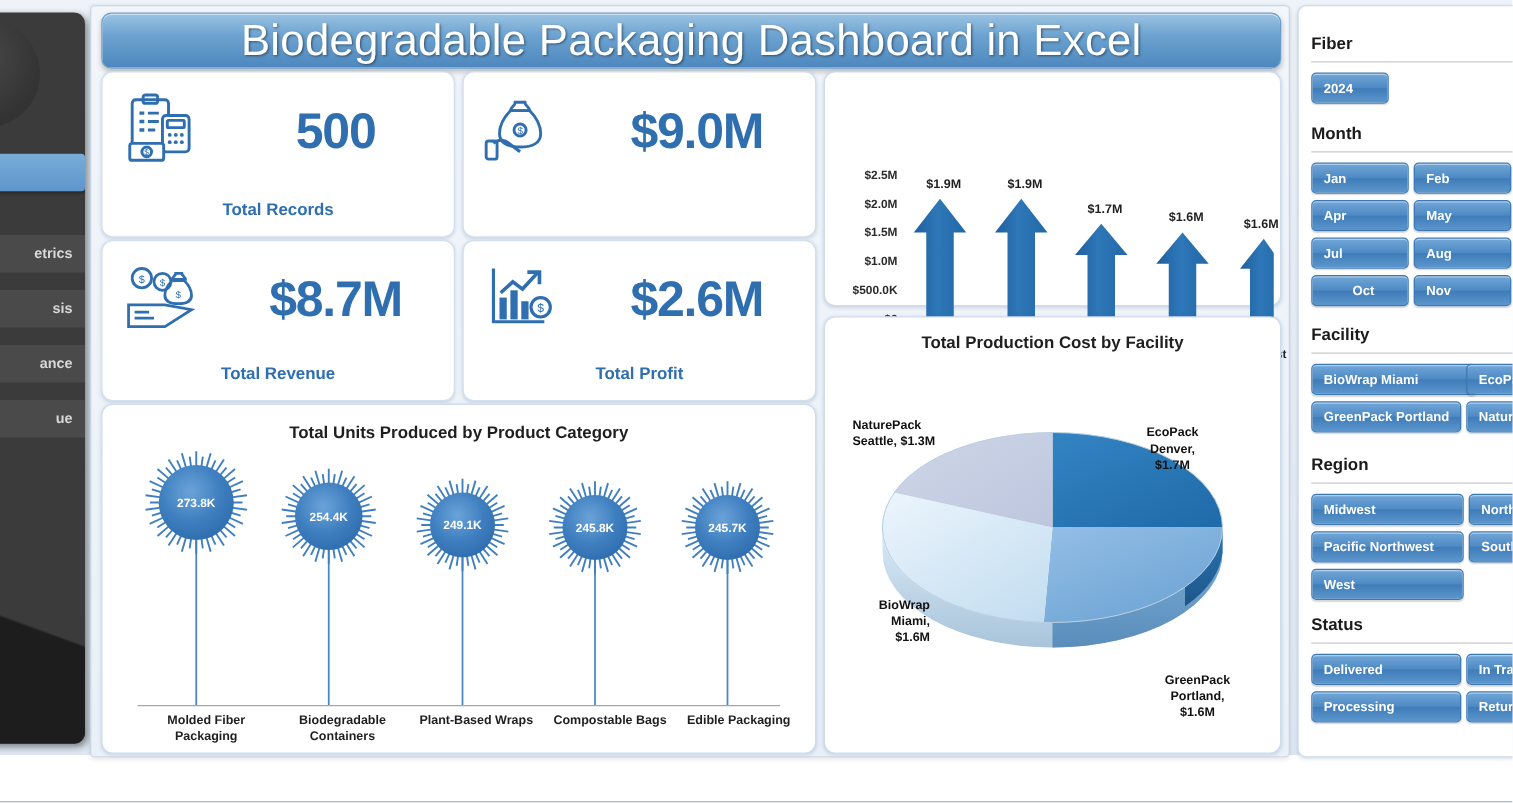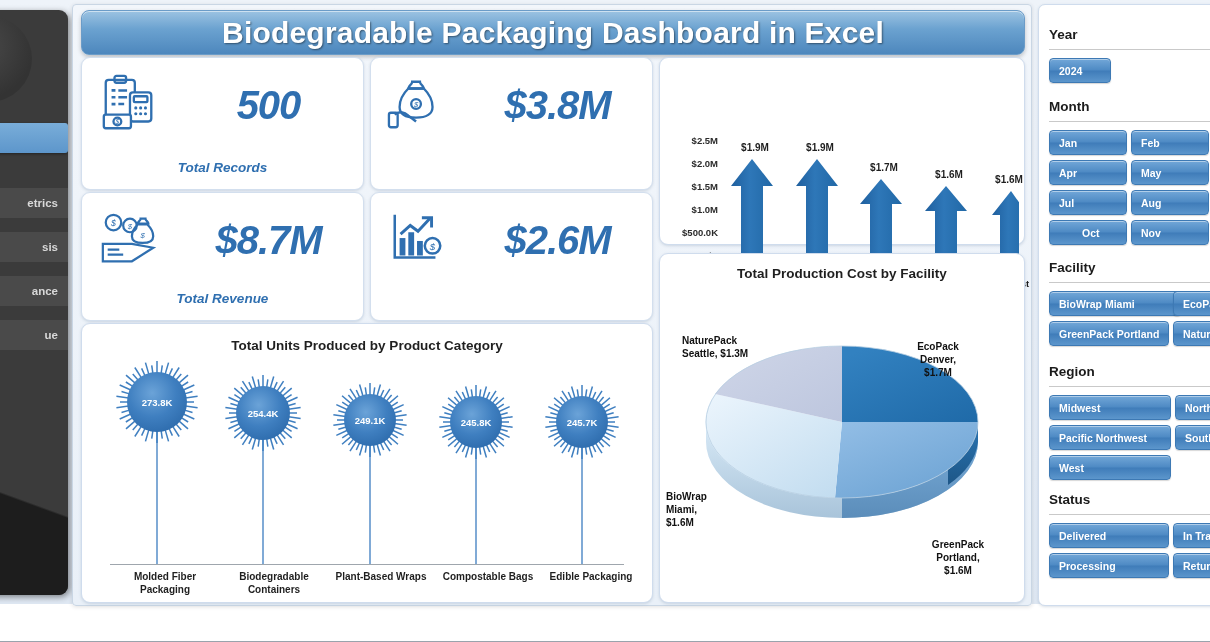--- a/index.html
+++ b/index.html
@@ -59,33 +59,33 @@
   
   .title-bar{
     position:absolute;left:8px;top:5px;width:942px;height:43px;
     border-radius:8px;
     background:linear-gradient(180deg,#9cc3e2 0%,#6ba2d0 42%,#4d87bd 100%);
     border:1px solid #6b9cc8;
     box-shadow:0 2px 4px rgba(0,0,0,.22), inset 0 1px 0 rgba(255,255,255,.5);
     display:flex;align-items:center;justify-content:center;
   }
   .title-bar span{
-    color:#ffffff;font-size:30px;font-weight:bold;letter-spacing:.2px;
+    color:#ffffff;font-size:35px;font-weight:normal;letter-spacing:.2px;
     text-shadow:1px 1px 2px rgba(0,0,0,.45);
   }
 
   
   .panel{
     position:absolute;background:#ffffff;border:1px solid #cfdced;
     border-radius:9px;box-shadow:0 1px 3px rgba(80,110,140,.22);
   }
 
   
   .kpi{position:absolute;background:#ffffff;border:1px solid #d3dfee;border-radius:9px;
-       box-shadow:0 1px 3px rgba(80,110,140,.22);font-style:italic;}
+       box-shadow:0 1px 3px rgba(80,110,140,.22);}
   .kpi .kicon{position:absolute;left:16px;top:16px;width:62px;height:62px;}
   .kpi .kval{
     position:absolute;right:0;left:92px;top:18px;height:58px;
     display:flex;align-items:center;justify-content:center;
     color:#2f6fb0;font-size:40px;font-weight:bold;letter-spacing:-1px;
   }
   .kpi .klabel{
     position:absolute;left:0;right:0;bottom:14px;text-align:center;
     color:#2f6fb0;font-size:13.5px;font-weight:bold;
   }
@@ -184,21 +184,21 @@
       <div class="kicon">
         <svg viewBox="0 0 64 64" width="62" height="62" fill="none" stroke="#2f6fb0" stroke-width="2.4">
           <path d="M26 8c0 3-4 4-4 7h16c0-3-4-4-4-7z"></path>
           <path d="M22 15c-6 6-9 13-9 19 0 7 6 11 17 11s17-4 17-11c0-6-3-13-9-19z"></path>
           <circle cx="30" cy="31" r="5"></circle>
           <text x="30" y="34.5" font-size="8" fill="#2f6fb0" stroke="none" text-anchor="middle">$</text>
           <path d="M8 42c4-4 10-3 14 1l8 6" stroke-width="2.6"></path>
           <rect x="2" y="40" width="9" height="15" rx="2"></rect>
         </svg>
       </div>
-      <div class="kval">$3.8M</div>
+      <div class="kval">$9.0M</div>
     </div>
 
     <div class="kpi" style="left:8px;top:187px;width:281px;height:127px;">
       <div class="kicon">
         <svg viewBox="0 0 64 64" width="62" height="62" fill="none" stroke="#2f6fb0" stroke-width="2.3">
           <circle cx="16" cy="14" r="8"></circle>
           <text x="16" y="18" font-size="9" fill="#2f6fb0" stroke="none" text-anchor="middle">$</text>
           <circle cx="33" cy="17" r="7"></circle>
           <text x="33" y="20.5" font-size="8" fill="#2f6fb0" stroke="none" text-anchor="middle">$</text>
           <path d="M44 10c0 2-3 3-3 5h11c0-2-3-3-3-5z"></path>
@@ -219,20 +219,21 @@
           <rect x="13" y="30" width="6" height="18" fill="#2f6fb0" stroke="none"></rect>
           <rect x="22" y="24" width="6" height="24" fill="#2f6fb0" stroke="none"></rect>
           <rect x="31" y="33" width="6" height="15" fill="#2f6fb0" stroke="none"></rect>
           <path d="M14 26l10-9 8 6 12-13" stroke-width="3"></path>
           <path d="M36 9h10v10" stroke-width="3"></path>
           <circle cx="47" cy="38" r="8"></circle>
           <text x="47" y="42" font-size="10" fill="#2f6fb0" stroke="none" text-anchor="middle">$</text>
         </svg>
       </div>
       <div class="kval">$2.6M</div>
+      <div class="klabel">Total Profit</div>
     </div>
 
     <div class="panel" style="left:586px;top:52px;width:364px;height:186px;">
 
       <div class="axis-lbl" style="left:2px;top:77px;width:56px;">$2.5M</div>
       <div class="axis-lbl" style="left:2px;top:100px;width:56px;">$2.0M</div>
       <div class="axis-lbl" style="left:2px;top:123px;width:56px;">$1.5M</div>
       <div class="axis-lbl" style="left:2px;top:146px;width:56px;">$1.0M</div>
       <div class="axis-lbl" style="left:2px;top:169px;width:56px;">$500.0K</div>
       <div class="axis-lbl" style="left:2px;top:192px;width:56px;">$0</div>
@@ -578,35 +579,35 @@
       <div class="pie-lbl" style="left:232px;top:86px;width:92px;text-align:center;">
         <div>EcoPack</div>
         <div>Denver,</div>
         <div>$1.7M</div>
       </div>
       <div class="pie-lbl" style="left:252px;top:284px;width:92px;text-align:center;">
         <div>GreenPack</div>
         <div>Portland,</div>
         <div>$1.6M</div>
       </div>
-      <div class="pie-lbl" style="left:6px;top:236px;width:78px;text-align:left;">
+      <div class="pie-lbl" style="left:6px;top:224px;width:78px;text-align:right;">
         <div>BioWrap</div>
         <div>Miami,</div>
         <div>$1.6M</div>
       </div>
       <div class="pie-lbl" style="left:22px;top:80px;width:122px;text-align:left;">
         <div>NaturePack</div>
         <div>Seattle, $1.3M</div>
       </div>
     </div>
   </div>
 
   <div class="slicers">
 
-    <div class="sl-head" style="top:22px;">Year</div>
+    <div class="sl-head" style="top:22px;">Fiber</div>
 
     <div class="sl-rule" style="top:44px;width:176px;"></div>
     <div class="sbtn" style="left:10px;top:53px;width:62px;">2024</div>
 
     <div class="sl-head" style="top:94px;">Month</div>
 
     <div class="sl-rule" style="top:116px;width:176px;"></div>
     <div class="sbtn" style="left:10px;top:125px;width:78px;">Jan</div>
     <div class="sbtn" style="left:92px;top:125px;width:78px;">Feb</div>
 

